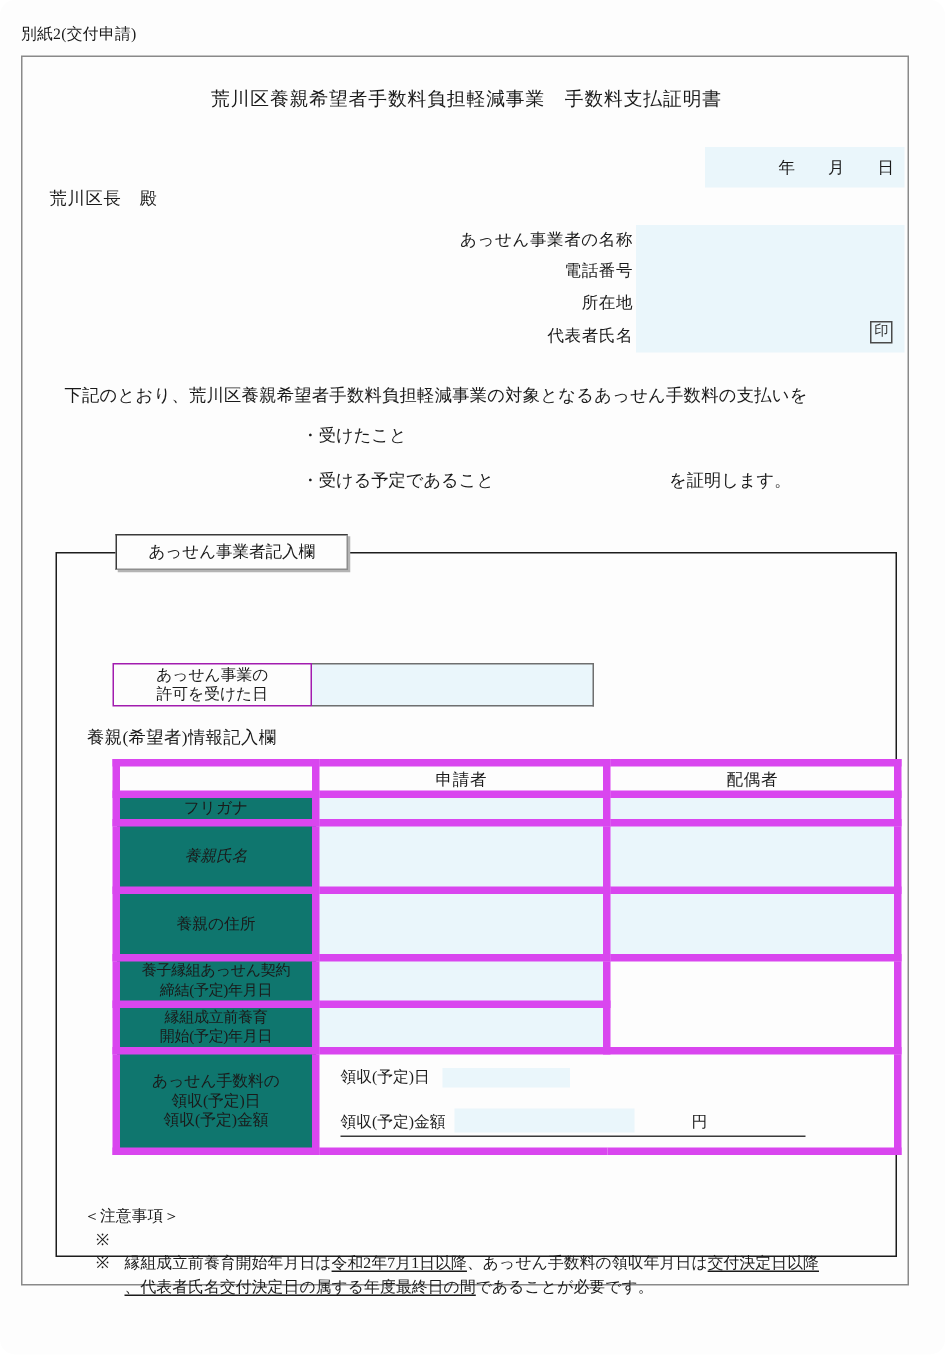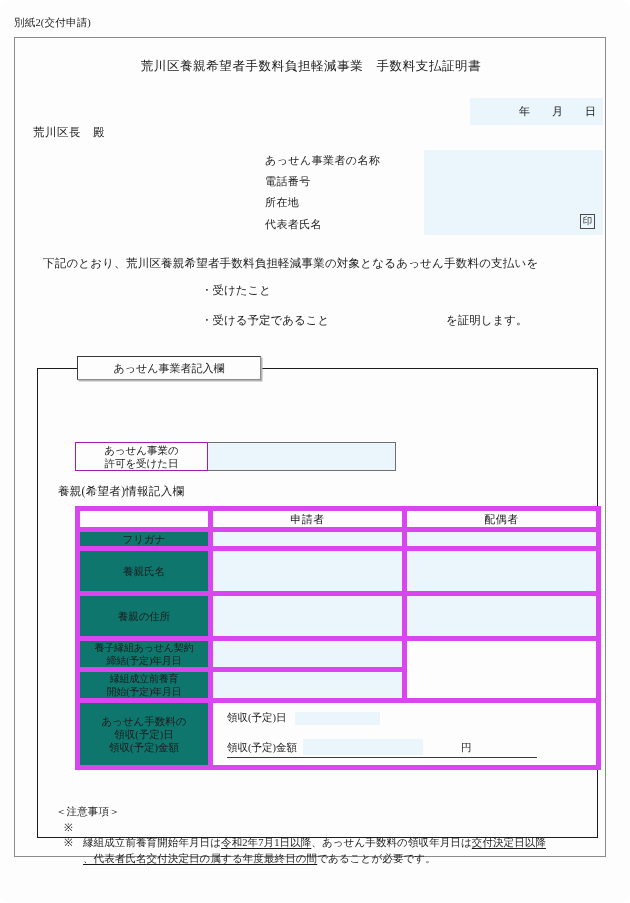--- a/index.html
+++ b/index.html
@@ -90,20 +90,21 @@
   .issuer-labels {
     position: absolute;
     left: 250px;
     top: 112px;
     width: 157px;
     font-size: 11px;
   }
   .issuer-labels .lrow {
     height: 21.2px;
     line-height: 21.2px;
+    text-align: right;
     white-space: nowrap;
     letter-spacing: 0.4px;
   }
   .seal-box {
     position: absolute;
     left: 565px;
     top: 176px;
     width: 15px;
     height: 15px;
     border: 1px solid #4a4a4a;
@@ -152,21 +153,21 @@
     top: 330px;
     width: 561px;
     height: 470px;
     border: 1.6px solid #1d1d1d;
     box-sizing: border-box;
   }
   .group-tab {
     position: absolute;
     left: 62px;
     top: 318px;
-    width: 184px;
+    width: 155px;
     height: 24px;
     background: #fdfdfd;
     border: 1px solid #3a3a3a;
     border-right-color: #8e8e8e;
     border-bottom-color: #8e8e8e;
     box-shadow: 1.5px 1.5px 0 #b4b4b4;
     box-sizing: border-box;
     font-size: 11px;
     line-height: 22px;
     text-align: center;
@@ -243,21 +244,21 @@
     background: #0f766e;
     line-height: 13px;
     white-space: nowrap;
     font-size: 10.5px;
   }
   .lbl-cell.small { font-size: 10px; letter-spacing: -0.2px; }
   .blue { background: #eaf6fb; }
   .white { background: #fdfdfd; }
   .dashed-bottom { border-bottom: 1px dashed #9a9a9a; }
   .r-furigana { height: 19px; }
-  .r-name { height: 45px; }
+  .r-name { height: 45px; font-style: italic; }
   .r-address { height: 45px; }
   .r-date { height: 30px; }
   .r-fee { height: 62px; }
 
   .fee-inner {
     position: relative;
     height: 62px;
   }
   .fee-line-1 {
     position: absolute;

